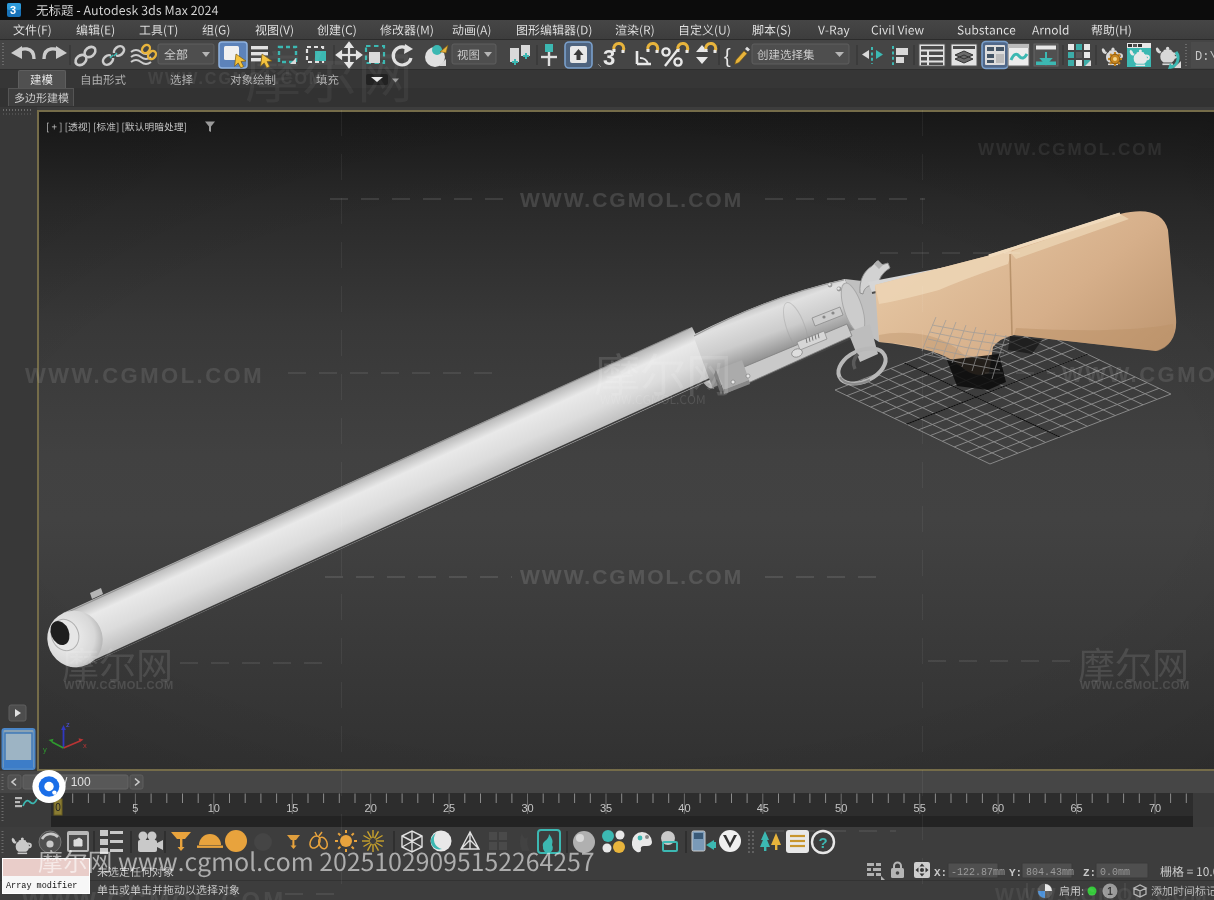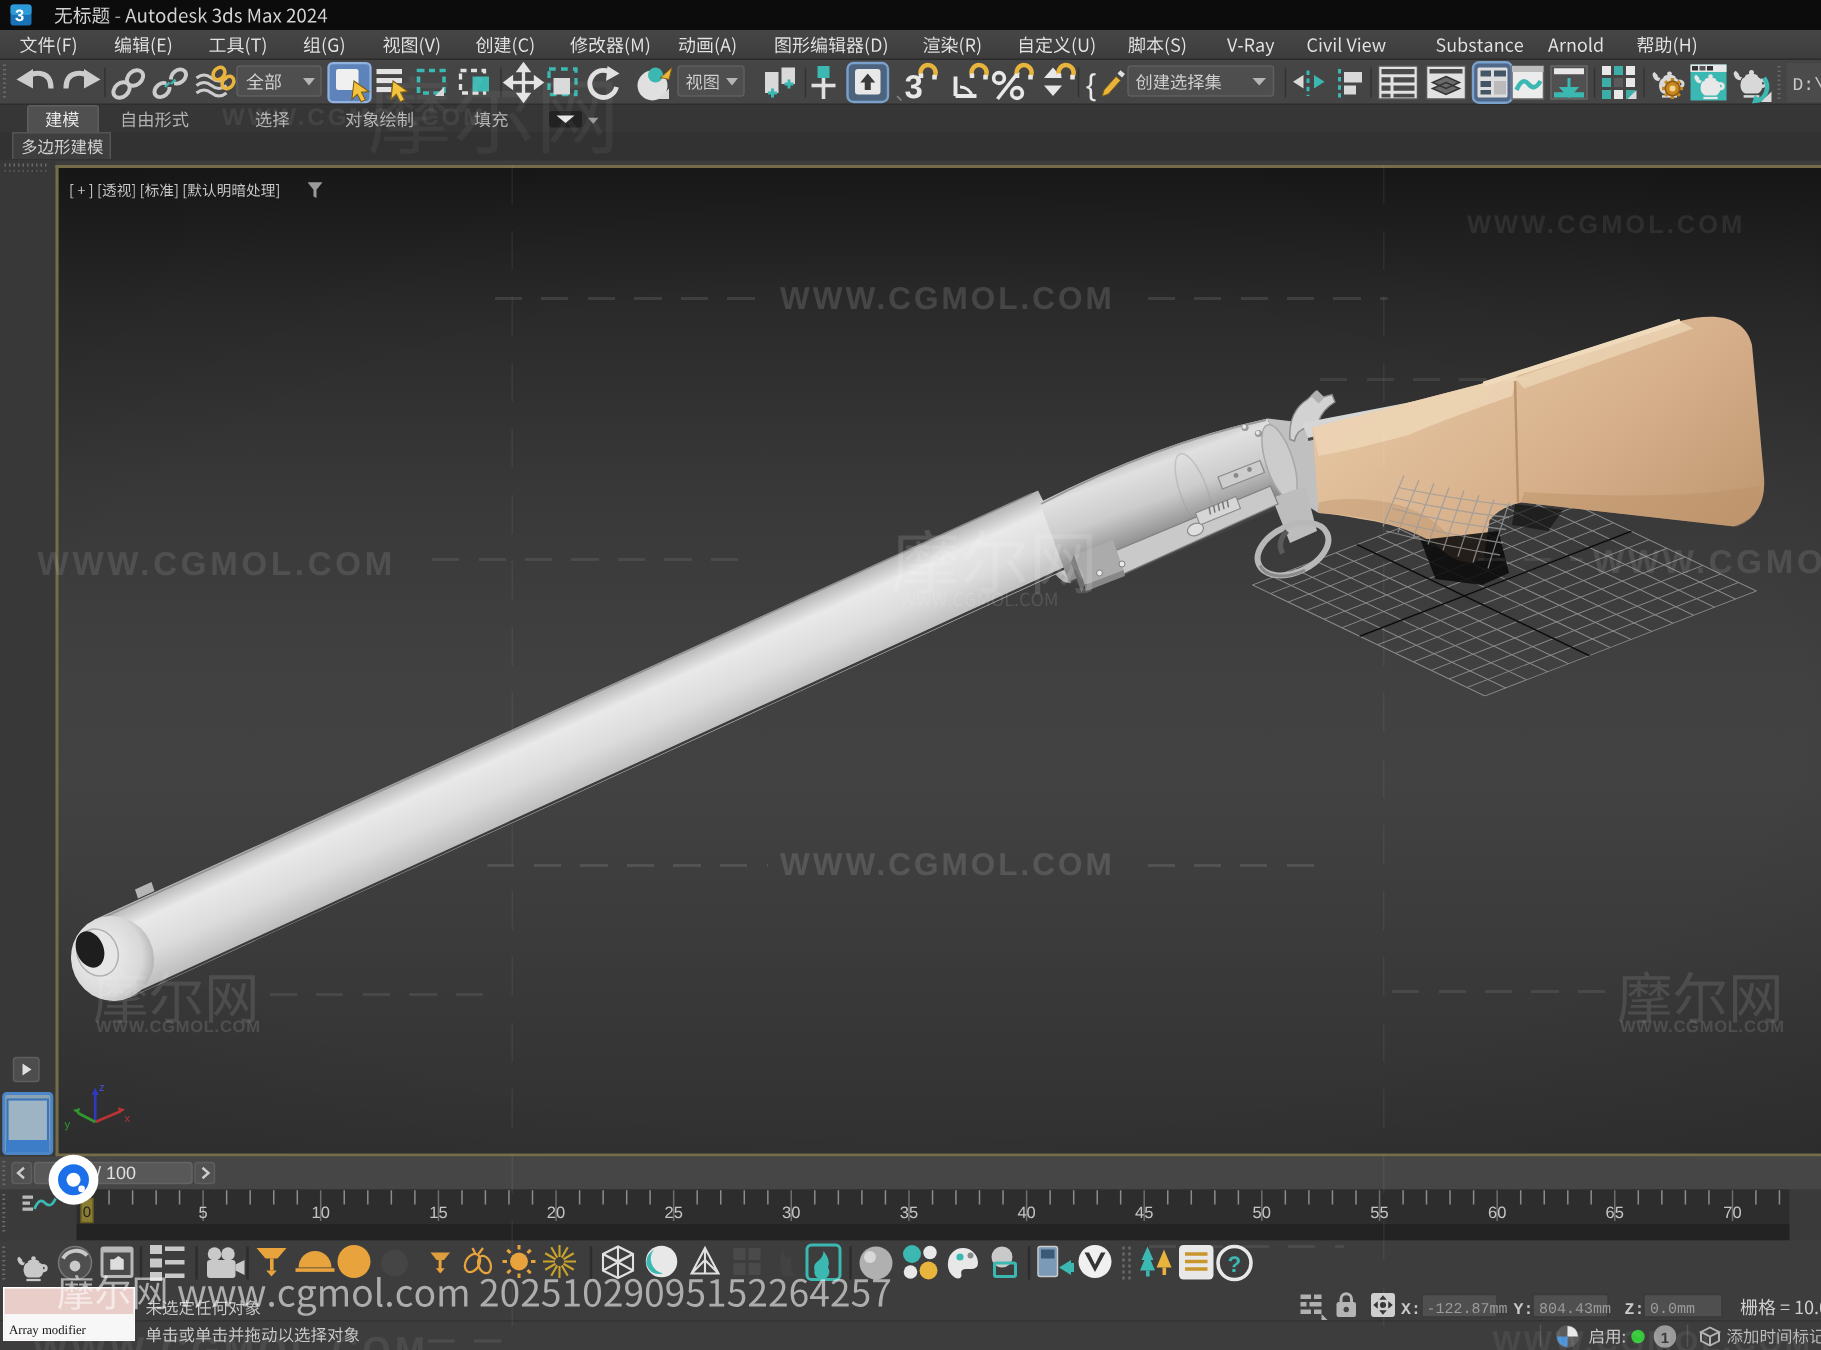--- a/index.html
+++ b/index.html
@@ -752,21 +752,21 @@
       <circle cx="1110" cy="34" r="7.5" fill="#9a9a9a"></circle>
       <text x="1110" y="38" font-size="10" font-weight="bold" fill="#333" text-anchor="middle" font-family="Liberation Sans">1</text>
       <line x1="1125" y1="26" x2="1125" y2="41" stroke="#555"></line>
       <g fill="none" stroke="#b5b5b5" stroke-width="1.3">
         <path d="M1134 31 l6 -3 6 3 -6 3 z M1134 31 v6 l6 3 6 -3 v-6 M1140 34 v6"></path>
       </g>
       <path transform="translate(1151,38)" d="M4.5 -3.2C4.2 -2.3 3.8 -1.4 3.1 -0.8L3.7 -0.4C4.4 -1.0 4.9 -2.0 5.1 -2.9ZM7.1 -2.8C7.4 -2.1 7.7 -1.1 7.8 -0.4L8.5 -0.7C8.4 -1.3 8.1 -2.3 7.7 -3.0ZM8.4 -3.1C9.1 -2.3 9.7 -1.1 10.0 -0.3L10.7 -0.7C10.4 -1.5 9.7 -2.6 9.1 -3.4ZM5.9 -4.4V-0.0C5.9 0.1 5.8 0.1 5.7 0.1C5.5 0.1 5.0 0.2 4.5 0.1C4.6 0.4 4.7 0.7 4.7 0.9C5.5 0.9 6.0 0.9 6.2 0.7C6.5 0.6 6.6 0.4 6.6 -0.0V-4.4ZM0.9 -8.5C1.6 -8.2 2.3 -7.7 2.7 -7.3L3.2 -8.0C2.8 -8.4 2.0 -8.8 1.4 -9.1ZM0.4 -5.6C1.1 -5.3 1.9 -4.8 2.3 -4.5L2.7 -5.1C2.3 -5.5 1.5 -5.9 0.9 -6.2ZM0.7 0.3 1.4 0.7C1.9 -0.2 2.4 -1.5 2.8 -2.6L2.2 -3.1C1.7 -1.9 1.1 -0.5 0.7 0.3ZM3.6 -8.6V-7.8H6.0C5.9 -7.3 5.7 -6.8 5.5 -6.4H3.1V-5.6H5.1C4.6 -4.7 3.8 -3.9 2.8 -3.4C2.9 -3.3 3.2 -3.0 3.3 -2.8C4.6 -3.4 5.4 -4.4 6.0 -5.6H7.4C8.1 -4.5 9.1 -3.5 10.1 -3.0C10.3 -3.2 10.5 -3.5 10.7 -3.6C9.8 -4.0 8.9 -4.7 8.3 -5.6H10.5V-6.4H6.4C6.6 -6.8 6.8 -7.3 6.9 -7.8H10.1V-8.6Z M17.3 -7.9V0.7H18.1V-0.1H20.2V0.6H21.0V-7.9ZM18.1 -0.9V-7.1H20.2V-0.9ZM13.1 -9.1 13.1 -7.1H11.6V-6.3H13.1C13.0 -3.6 12.7 -1.1 11.3 0.3C11.5 0.5 11.8 0.7 11.9 0.9C13.4 -0.7 13.8 -3.4 13.9 -6.3H15.6C15.5 -2.1 15.4 -0.6 15.2 -0.3C15.1 -0.1 15.0 -0.1 14.8 -0.1C14.6 -0.1 14.1 -0.1 13.6 -0.2C13.8 0.1 13.8 0.4 13.8 0.7C14.3 0.7 14.8 0.7 15.2 0.7C15.5 0.6 15.7 0.5 15.9 0.2C16.2 -0.2 16.3 -1.8 16.4 -6.7C16.4 -6.9 16.4 -7.1 16.4 -7.1H13.9L14.0 -9.1Z M27.2 -5.0C27.8 -4.1 28.5 -3.0 28.9 -2.3L29.6 -2.7C29.2 -3.4 28.5 -4.5 27.9 -5.3ZM25.6 -4.4V-1.9H23.7V-4.4ZM25.6 -5.2H23.7V-7.6H25.6ZM22.9 -8.3V-0.3H23.7V-1.2H26.3V-8.3ZM30.4 -9.2V-7.0H26.8V-6.2H30.4V-0.4C30.4 -0.1 30.3 -0.1 30.1 -0.1C29.9 -0.0 29.0 -0.0 28.2 -0.1C28.3 0.2 28.4 0.5 28.5 0.8C29.6 0.8 30.3 0.8 30.7 0.6C31.1 0.5 31.2 0.2 31.2 -0.4V-6.2H32.6V-7.0H31.2V-9.2Z M34.0 -6.8V0.9H34.8V-6.8ZM34.2 -8.7C34.7 -8.2 35.2 -7.5 35.5 -7.1L36.2 -7.5C35.9 -8.0 35.3 -8.6 34.8 -9.1ZM37.2 -3.2H39.8V-1.8H37.2ZM37.2 -5.4H39.8V-3.9H37.2ZM36.4 -6.1V-1.1H40.6V-6.1ZM36.9 -8.6V-7.8H42.2V-0.1C42.2 0.0 42.2 0.1 42.0 0.1C41.9 0.1 41.4 0.1 41.0 0.1C41.1 0.3 41.2 0.6 41.2 0.8C41.9 0.8 42.4 0.8 42.7 0.7C42.9 0.5 43.0 0.3 43.0 -0.1V-8.6Z M49.1 -8.4V-7.6H53.9V-8.4ZM52.6 -3.6C53.1 -2.5 53.6 -1.0 53.8 -0.2L54.5 -0.5C54.3 -1.3 53.8 -2.7 53.3 -3.8ZM49.4 -3.8C49.1 -2.6 48.6 -1.4 48.0 -0.6C48.2 -0.5 48.5 -0.3 48.7 -0.2C49.3 -1.0 49.8 -2.3 50.2 -3.6ZM48.6 -5.8V-5.0H51.0V-0.2C51.0 -0.1 51.0 -0.0 50.8 0.0C50.6 0.0 50.1 0.0 49.6 -0.0C49.7 0.2 49.8 0.6 49.8 0.8C50.6 0.8 51.1 0.8 51.4 0.7C51.7 0.5 51.8 0.3 51.8 -0.2V-5.0H54.5V-5.8ZM46.2 -9.2V-6.9H44.5V-6.1H46.0C45.7 -4.8 45.0 -3.2 44.3 -2.4C44.4 -2.2 44.6 -1.8 44.7 -1.6C45.3 -2.3 45.8 -3.5 46.2 -4.6V0.9H47.0V-4.9C47.4 -4.3 47.9 -3.7 48.0 -3.3L48.5 -4.0C48.3 -4.3 47.4 -5.5 47.0 -5.8V-6.1H48.5V-6.9H47.0V-9.2Z M56.4 -8.5C57.0 -7.9 57.7 -7.2 58.1 -6.7L58.7 -7.3C58.3 -7.7 57.5 -8.5 56.9 -9.0ZM57.2 0.7V0.7C57.4 0.5 57.7 0.2 59.5 -1.1C59.4 -1.2 59.3 -1.6 59.2 -1.8L58.1 -1.0V-5.8H55.5V-5.0H57.3V-1.0C57.3 -0.5 56.9 -0.1 56.7 0.0C56.9 0.2 57.1 0.5 57.2 0.7ZM59.6 -8.5V-7.6H64.0V-4.9H59.8V-0.6C59.8 0.5 60.2 0.7 61.4 0.7C61.7 0.7 63.7 0.7 64.0 0.7C65.2 0.7 65.5 0.2 65.6 -1.6C65.3 -1.6 65.0 -1.8 64.8 -1.9C64.7 -0.4 64.6 -0.1 63.9 -0.1C63.5 -0.1 61.8 -0.1 61.5 -0.1C60.8 -0.1 60.7 -0.2 60.7 -0.6V-4.1H64.0V-3.5H64.8V-8.5Z" fill="#b9b9b9"></path>
     </svg>
     <div class="abs" style="left:2px;top:858px;width:88px;height:36px;border:1px solid #fff;background:#e9cdc9"></div>
     <div class="abs" style="left:3px;top:876px;width:86px;height:17px;background:#f7f7f7"></div>
-    <div class="abs" style="left:6px;top:881px;font-family:Liberation Serif, serif;font-size:8.5px;color:#111">Array modifier</div>
+    <div class="abs" style="left:6px;top:881px;font-family:Liberation Mono, monospace;font-size:8.5px;color:#111">Array modifier</div>
     <div class="wm" style="left:148px;top:70px;font-size:16px;letter-spacing:2px;opacity:0.07">WWW.CGMOL.COM</div>
     <div class="wm" style="left:978px;top:140px;font-size:17px;letter-spacing:2px;opacity:0.075">WWW.CGMOL.COM</div>
     <div class="wm" style="left:520px;top:188px;font-size:21px;letter-spacing:2px;opacity:0.13">WWW.CGMOL.COM</div>
     <div class="wm" style="left:25px;top:363px;font-size:22px;letter-spacing:2.5px;opacity:0.1">WWW.CGMOL.COM</div>
     <div class="wm" style="left:1062px;top:362px;font-size:22px;letter-spacing:2.5px;opacity:0.1">WWW.CGMOL.COM</div>
     <div class="wm" style="left:520px;top:565px;font-size:21px;letter-spacing:2px;opacity:0.12">WWW.CGMOL.COM</div>
     <div class="wm" style="left:64px;top:679px;font-size:11px;letter-spacing:0.5px;opacity:0.12">WWW.CGMOL.COM</div>
     <div class="wm" style="left:1080px;top:679px;font-size:11px;letter-spacing:0.5px;opacity:0.12">WWW.CGMOL.COM</div>
     <div class="wm" style="left:22px;top:887px;font-size:24px;letter-spacing:3px;opacity:0.07">WWW.CGMOL.COM</div>
     <div class="wm" style="left:995px;top:884px;font-size:20px;letter-spacing:2px;opacity:0.06">WWW.CGMOL.COM</div>

